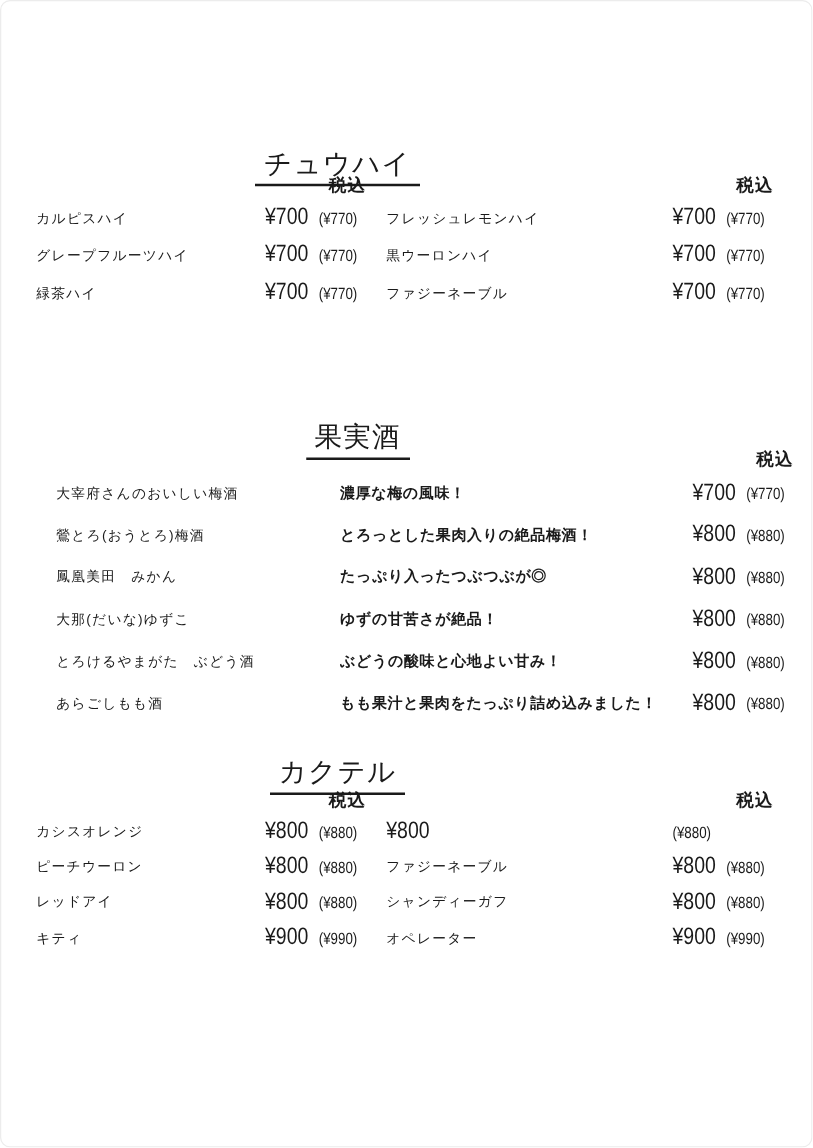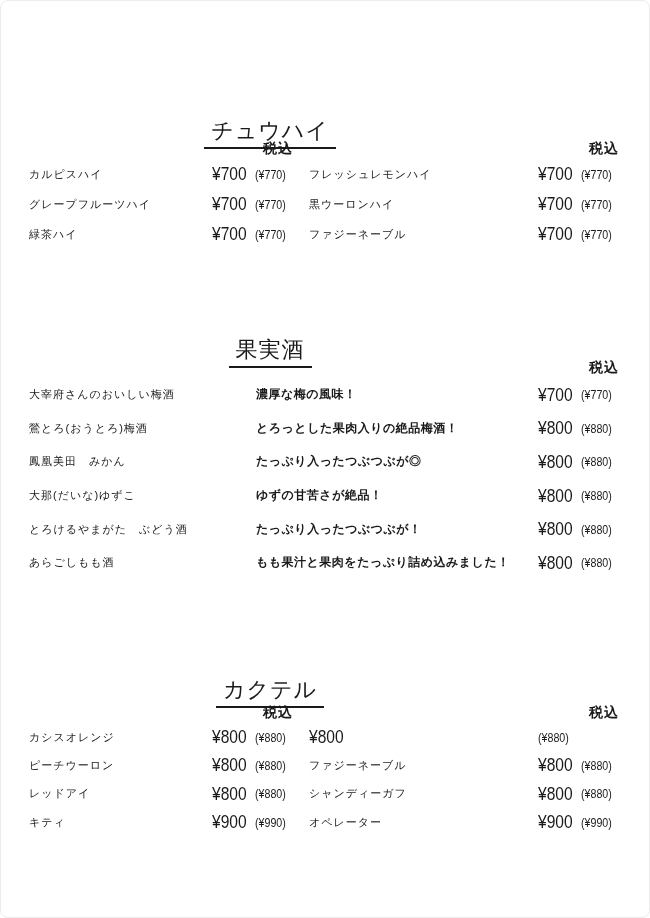--- a/index.html
+++ b/index.html
@@ -18,22 +18,22 @@
     border-radius: 8px;
     box-sizing: border-box;
     overflow: hidden;
   }
   .section {
     position: absolute;
     left: 0;
     width: 538px;
   }
   #section-chuhai  { top: 115px; }
-  #section-kajitsushu { top: 334px; }
-  #section-cocktail { top: 674px; }
+  #section-kajitsushu { top: 334px; padding-left: 16px; }
+  #section-cocktail { top: 602px; }
 
   .title-wrap {
     height: 30px;
     text-align: center;
   }
   .section-title {
     display: inline-block;
     font-size: 22px;
     letter-spacing: 1px;
     padding: 0 7px 1px 7px;
@@ -164,21 +164,21 @@
       <span class="item-tax-price">(¥880)</span>
     </div>
     <div class="row single-col">
       <span class="item-name">大那(だいな)ゆずこ</span>
       <span class="item-desc">ゆずの甘苦さが絶品！</span>
       <span class="item-price">¥800</span>
       <span class="item-tax-price">(¥880)</span>
     </div>
     <div class="row single-col">
       <span class="item-name">とろけるやまがた　ぶどう酒</span>
-      <span class="item-desc">たっぷり入ったつぶつぶが！</span>
+      <span class="item-desc">ぶどうの酸味と心地よい甘み！</span>
       <span class="item-price">¥800</span>
       <span class="item-tax-price">(¥880)</span>
     </div>
     <div class="row single-col">
       <span class="item-name">あらごしもも酒</span>
       <span class="item-desc">もも果汁と果肉をたっぷり詰め込みました！</span>
       <span class="item-price">¥800</span>
       <span class="item-tax-price">(¥880)</span>
     </div>
   </div>

